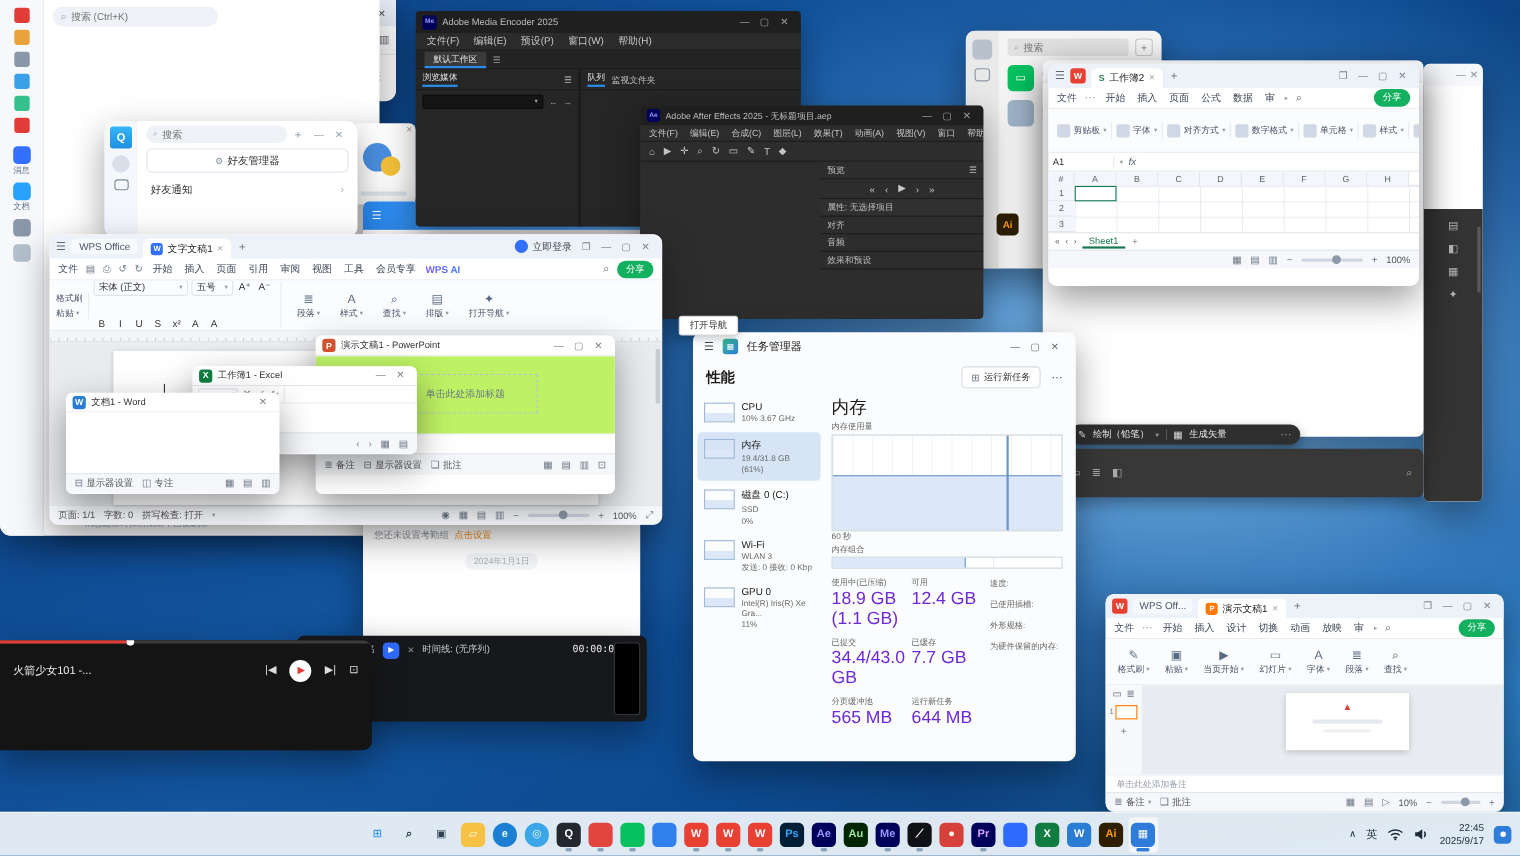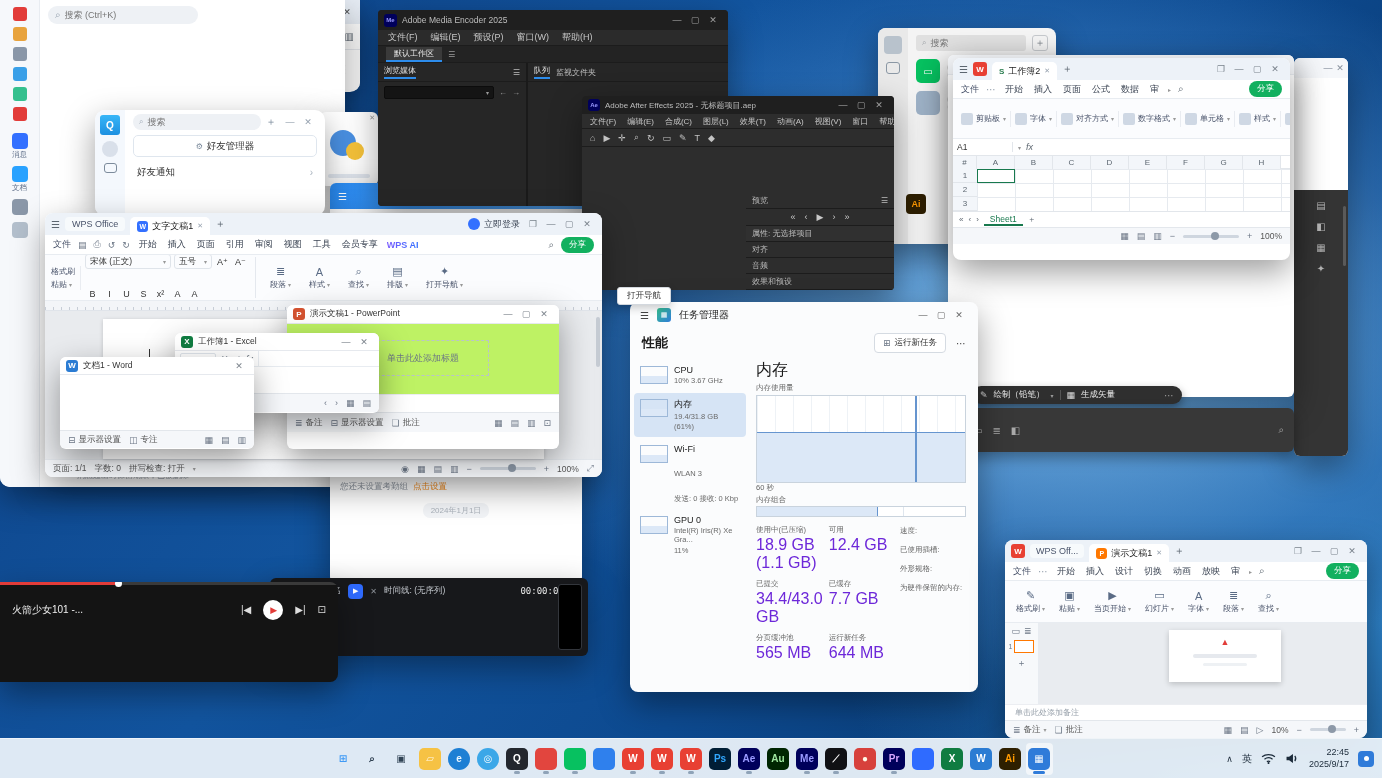--- a/index.html
+++ b/index.html
@@ -316,21 +316,21 @@
     <span class="ic" style="font-size:9px;color:#c3c3c3">⌂</span>
       <span class="ic" style="font-size:9px;color:#c3c3c3">▶</span>
       <span class="ic" style="font-size:9px;color:#c3c3c3">✛</span>
       <span class="ic" style="font-size:9px;color:#c3c3c3">⌕</span>
       <span class="ic" style="font-size:9px;color:#c3c3c3">↻</span>
       <span class="ic" style="font-size:9px;color:#c3c3c3">▭</span>
       <span class="ic" style="font-size:9px;color:#c3c3c3">✎</span>
       <span class="ic" style="font-size:9px;color:#c3c3c3">T</span>
       <span class="ic" style="font-size:9px;color:#c3c3c3">◆</span>
   </div>
-  <div class="r" style="height:calc(100% - 51px);align-items:flex-end">
+  <div class="r" style="height:calc(100% - 51px);align-items:flex-start">
     <div style="flex:1;background:#232323;border-right:2px solid #1a1a1a"></div>
     <div class="col" style="width:148px;background:#2d2d2d">
       <div class="dkhdr">
           <span>预览</span>
           <span class="sp ic">☰</span>
         </div>
       <div class="r" style="justify-content:center;gap:9px;padding:3px 0;border-bottom:1px solid #1c1c1c">
         <span class="ic" style="font-size:9px;color:#c9c9c9">«</span>
           <span class="ic" style="font-size:9px;color:#c9c9c9">‹</span>
           <span class="ic" style="font-size:9px;color:#c9c9c9">▶</span>
@@ -807,21 +807,29 @@
         <div class="tm-item sel">
           <span class="tm-thumb"></span>
           <span class="col" style="gap:1px">
             <span class="tm-nm">内存</span>
             <span class="tm-sub">19.4/31.8 GB (61%)</span>
             <span class="tm-sub"></span>
           </span>
         </div>
         <div class="tm-item">
           <span class="tm-thumb"></span>
-          <span class="col" style="gap:15px">
+          <span class="col" style="gap:1px">
+            <span class="tm-nm">磁盘 0 (C:)</span>
+            <span class="tm-sub">SSD</span>
+            <span class="tm-sub">0%</span>
+          </span>
+        </div>
+        <div class="tm-item">
+          <span class="tm-thumb"></span>
+          <span class="col" style="gap:1px">
             <span class="tm-nm">Wi-Fi</span>
             <span class="tm-sub">WLAN 3</span>
             <span class="tm-sub">发送: 0 接收: 0 Kbp</span>
           </span>
         </div>
         <div class="tm-item">
           <span class="tm-thumb"></span>
           <span class="col" style="gap:1px">
             <span class="tm-nm">GPU 0</span>
             <span class="tm-sub">Intel(R) Iris(R) Xe Gra...</span>

